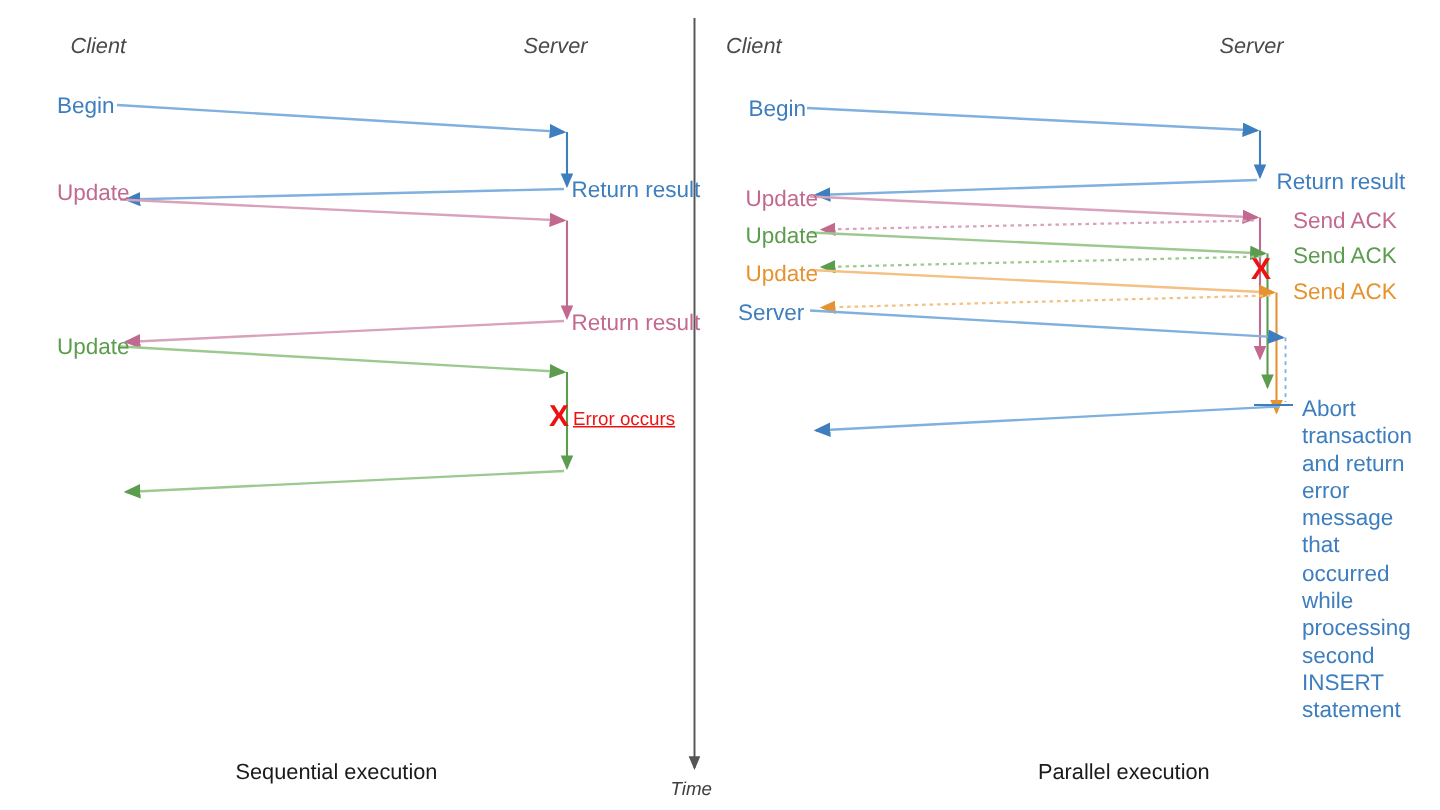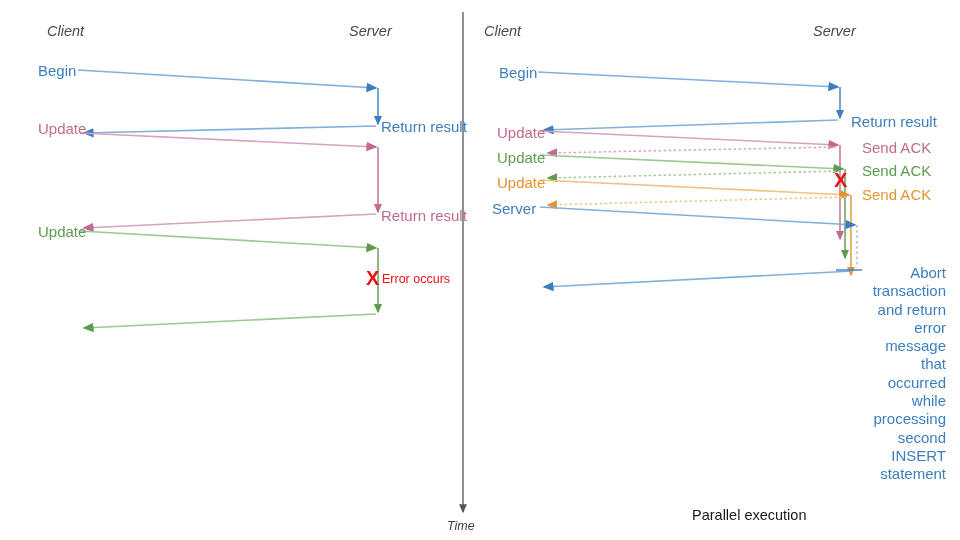--- a/index.html
+++ b/index.html
@@ -3,24 +3,24 @@
 <meta charset="utf-8">
 <style>
   html,body{margin:0;padding:0;background:#ffffff;}
   body{width:960px;height:540px;overflow:hidden;
        font-family:"Liberation Sans","DejaVu Sans",sans-serif;}
   #stage{position:relative;width:960px;height:398px;background:#fff;}
   svg.layer{position:absolute;left:0;top:0;width:960px;height:540px;}
   .lbl{position:absolute;white-space:nowrap;line-height:1.18;}
   .lane-hdr{font-style:italic;font-size:14.5px;color:#4a4a4a;}
   .msg{font-size:15px;}
-  .msg.wrap{white-space:normal;line-height:1.22;text-align:right;}
+  .msg.wrap{white-space:normal;line-height:1.22;}
   .caption{font-size:14.5px;color:#1a1a1a;}
   .timelbl{font-size:12.5px;color:#3f3f3f;}
-  .errtxt{font-size:12.5px;color:#ee1111;}
+  .errtxt{font-size:12.5px;color:#ee1111;text-decoration:underline;}
   .xmark{position:absolute;font-size:20px;font-weight:bold;color:#ee1111;
          font-family:"Liberation Sans",sans-serif;line-height:1;}
 </style>
 </head>
 <body>
 
 <div id="stage">
 
   <svg class="layer" viewBox="0 0 960 540" xmlns="http://www.w3.org/2000/svg">
     <defs>
@@ -110,20 +110,21 @@
 
   <div class="lbl msg" style="left:38px;top:120px;color:#c2698f;">Update</div>
   <div class="lbl msg" style="left:381px;top:207px;color:#c2698f;">Return result</div>
 
   <div class="lbl msg" style="left:38px;top:223px;color:#5c9c4e;">Update</div>
 
   <div class="xmark" style="left:366px;top:268px;">X</div>
   <div class="lbl errtxt" style="left:382px;top:272px;">Error occurs</div>
 
 
+  <div class="lbl caption" style="left:157px;top:507px;">Sequential execution</div>
 
   <div class="lbl timelbl" style="left:447px;top:519px;font-style:italic;">Time</div>
 
   <div class="lbl lane-hdr" style="left:484px;top:23px;">Client</div>
   <div class="lbl lane-hdr" style="left:813px;top:23px;">Server</div>
 
   <div class="lbl msg" style="left:499px;top:64px;color:#3d7ebf;">Begin</div>
   <div class="lbl msg" style="left:851px;top:113px;color:#3d7ebf;">Return result</div>
 
   <div class="lbl msg" style="left:497px;top:124px;color:#c2698f;">Update</div>

